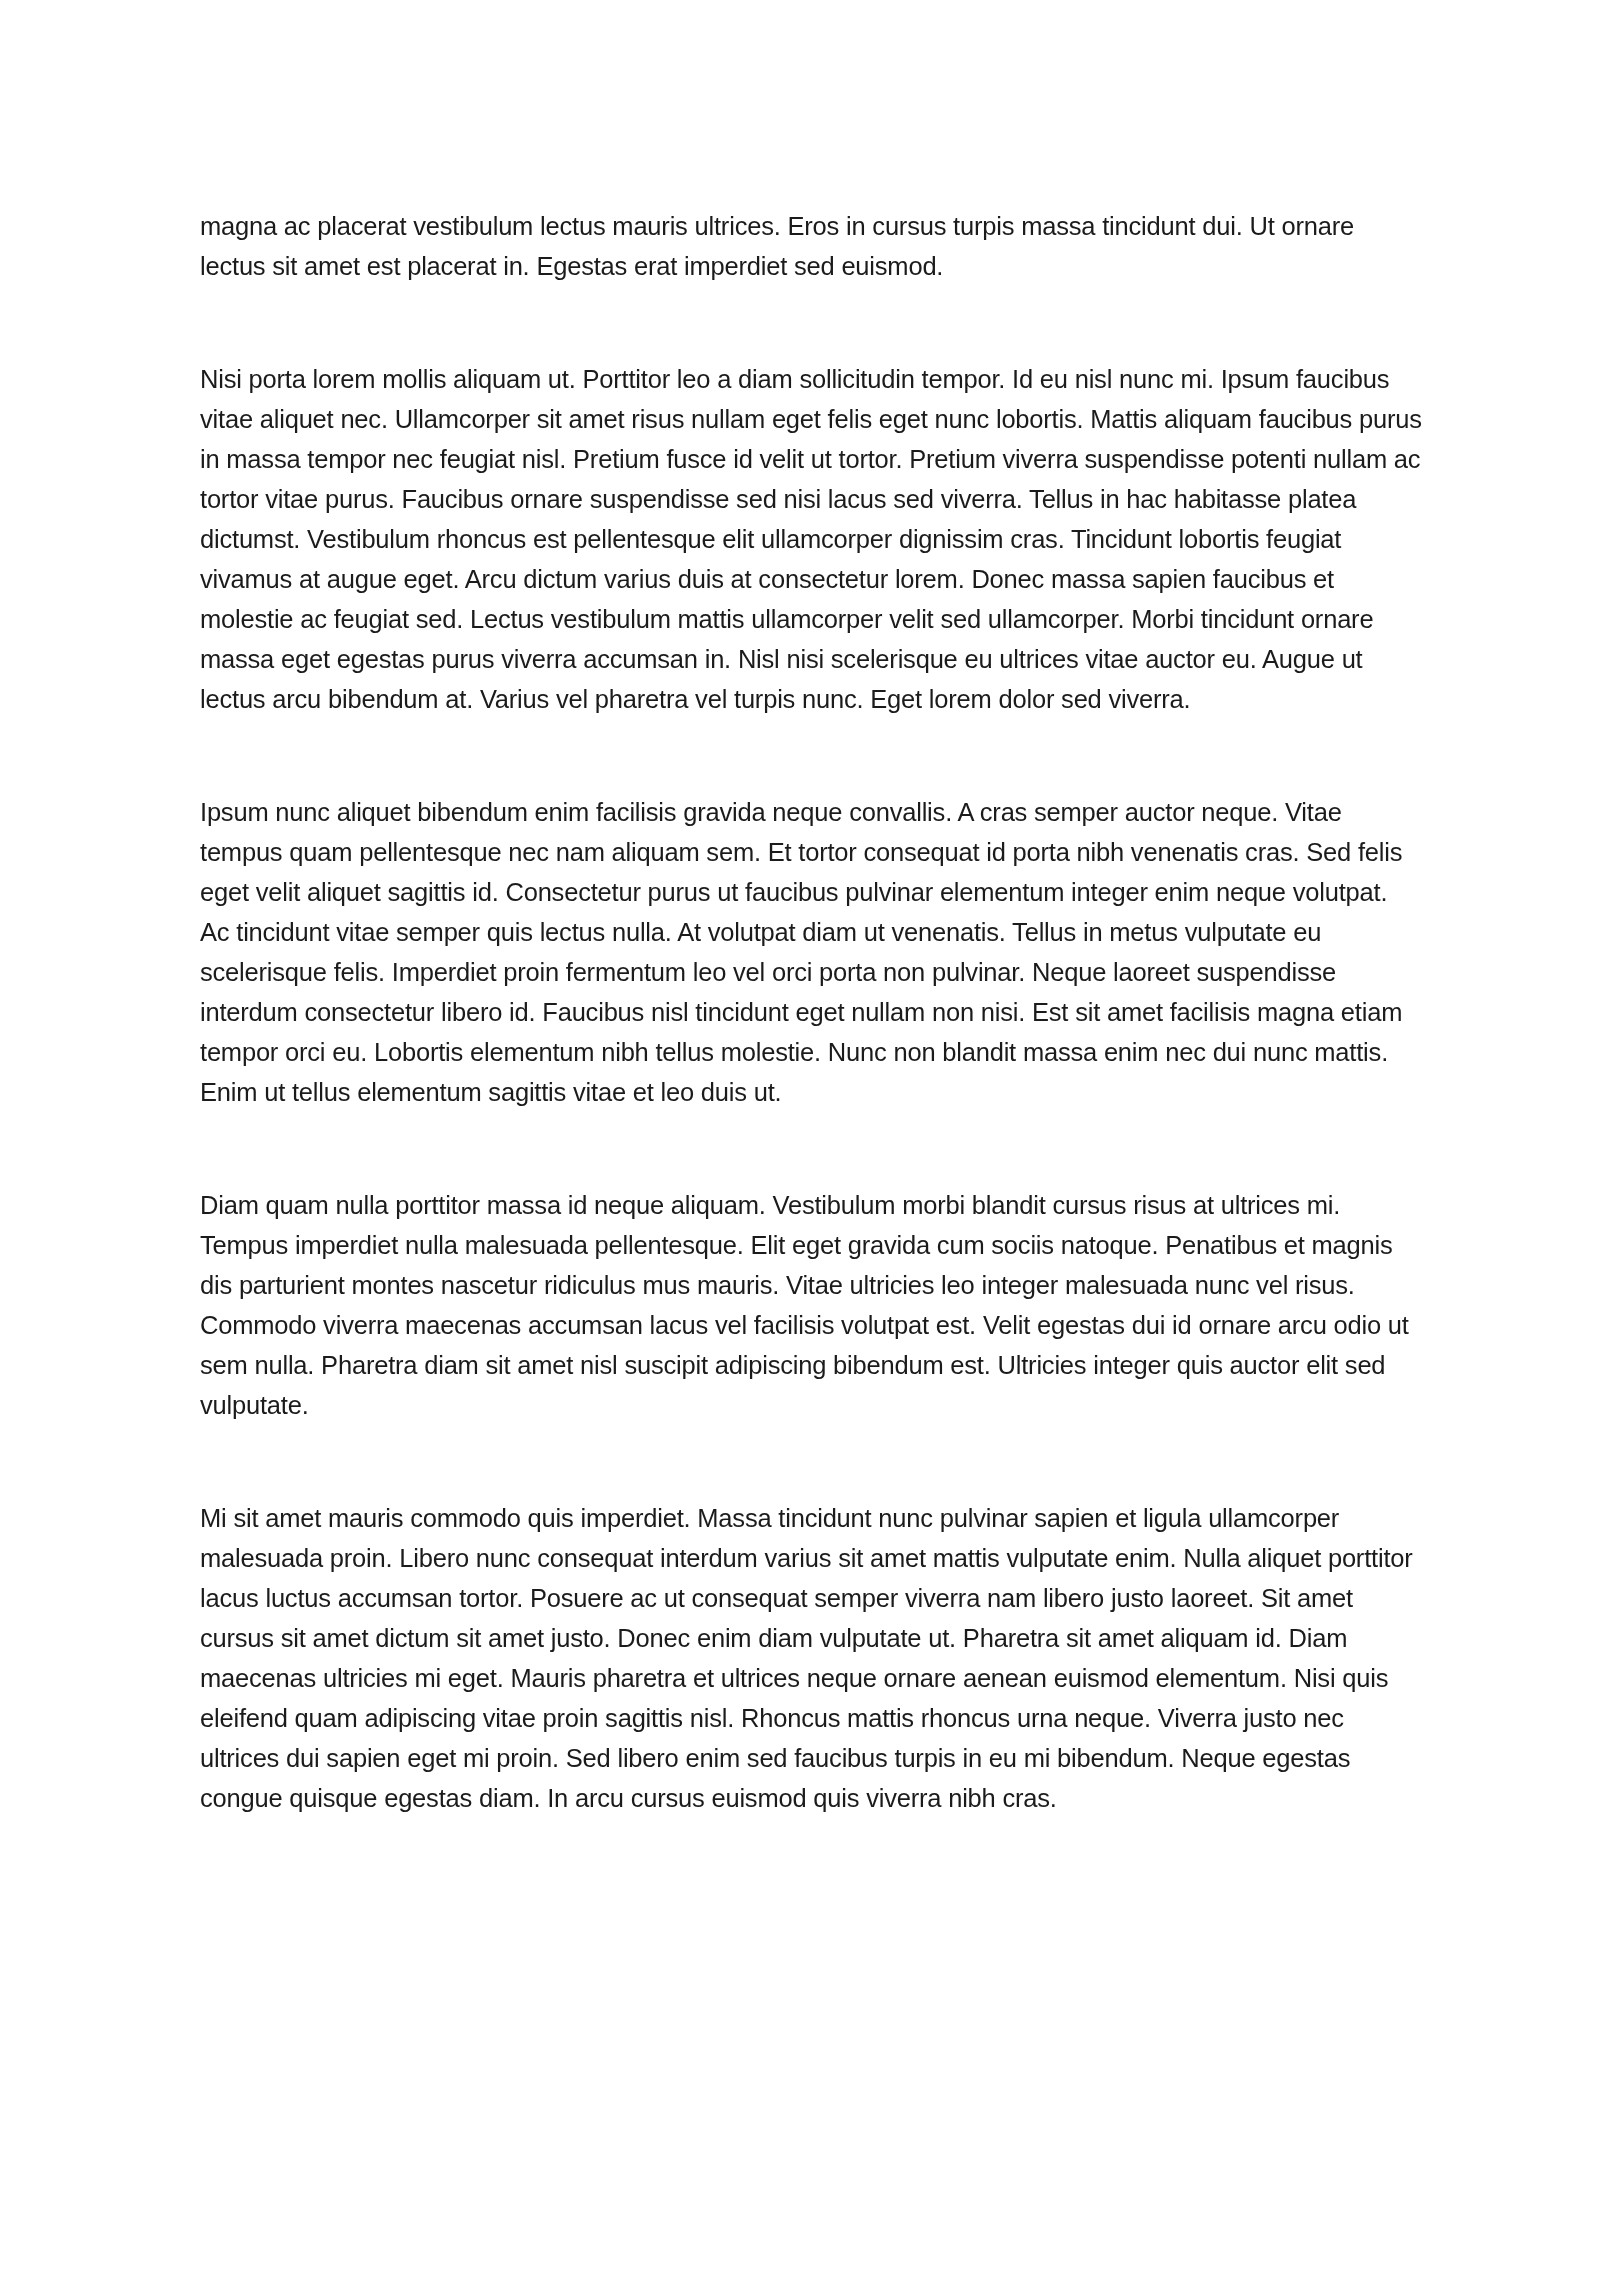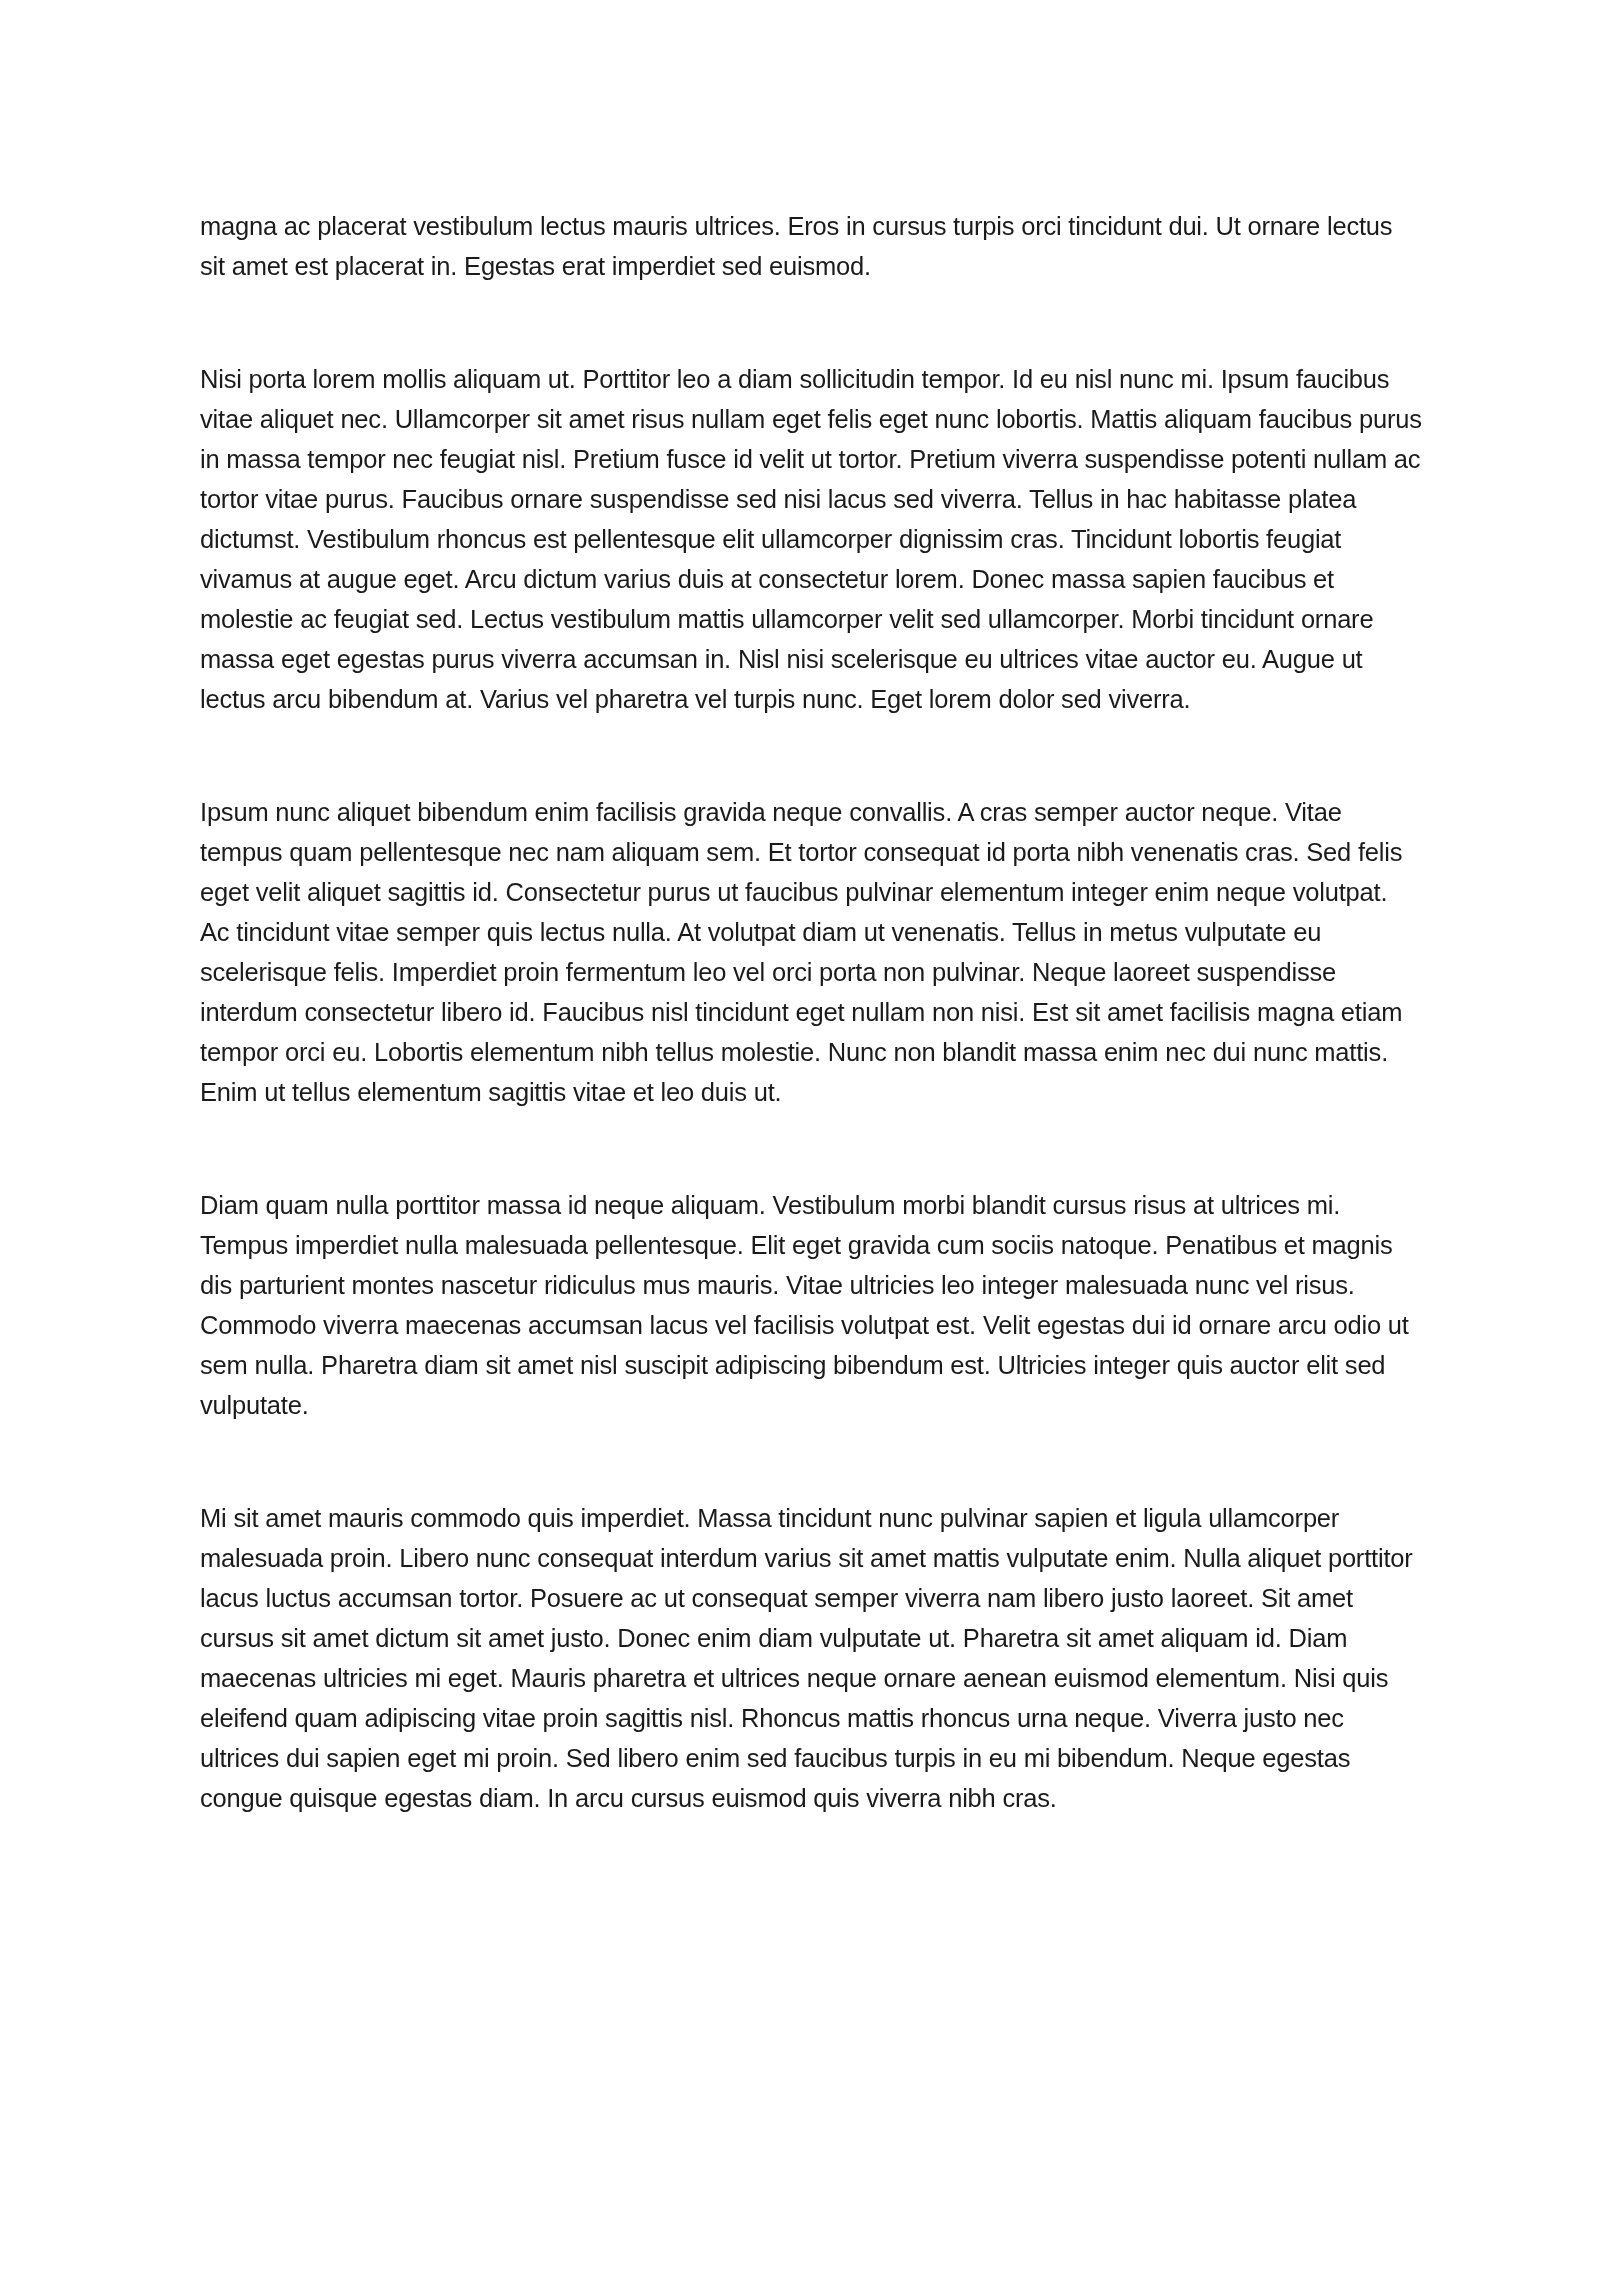--- a/index.html
+++ b/index.html
@@ -27,19 +27,19 @@
     letter-spacing: -0.2px;
     color: #1b1b1b;
     text-align: left;
     white-space: normal;
   }
 </style>
 </head>
 <body>
 
 <div class="page">
-  <p>magna ac placerat vestibulum lectus mauris ultrices. Eros in cursus turpis orci tincidunt dui. Ut ornare lectus sit amet est placerat in. Egestas erat imperdiet sed euismod.</p>
+  <p>magna ac placerat vestibulum lectus mauris ultrices. Eros in cursus turpis massa tincidunt dui. Ut ornare lectus sit amet est placerat in. Egestas erat imperdiet sed euismod.</p>
   <p>Nisi porta lorem mollis aliquam ut. Porttitor leo a diam sollicitudin tempor. Id eu nisl nunc mi. Ipsum faucibus vitae aliquet nec. Ullamcorper sit amet risus nullam eget felis eget nunc lobortis. Mattis aliquam faucibus purus in massa tempor nec feugiat nisl. Pretium fusce id velit ut tortor. Pretium viverra suspendisse potenti nullam ac tortor vitae purus. Faucibus ornare suspendisse sed nisi lacus sed viverra. Tellus in hac habitasse platea dictumst. Vestibulum rhoncus est pellentesque elit ullamcorper dignissim cras. Tincidunt lobortis feugiat vivamus at augue eget. Arcu dictum varius duis at consectetur lorem. Donec massa sapien faucibus et molestie ac feugiat sed. Lectus vestibulum mattis ullamcorper velit sed ullamcorper. Morbi tincidunt ornare massa eget egestas purus viverra accumsan in. Nisl nisi scelerisque eu ultrices vitae auctor eu. Augue ut lectus arcu bibendum at. Varius vel pharetra vel turpis nunc. Eget lorem dolor sed viverra.</p>
   <p>Ipsum nunc aliquet bibendum enim facilisis gravida neque convallis. A cras semper auctor neque. Vitae tempus quam pellentesque nec nam aliquam sem. Et tortor consequat id porta nibh venenatis cras. Sed felis eget velit aliquet sagittis id. Consectetur purus ut faucibus pulvinar elementum integer enim neque volutpat. Ac tincidunt vitae semper quis lectus nulla. At volutpat diam ut venenatis. Tellus in metus vulputate eu scelerisque felis. Imperdiet proin fermentum leo vel orci porta non pulvinar. Neque laoreet suspendisse interdum consectetur libero id. Faucibus nisl tincidunt eget nullam non nisi. Est sit amet facilisis magna etiam tempor orci eu. Lobortis elementum nibh tellus molestie. Nunc non blandit massa enim nec dui nunc mattis. Enim ut tellus elementum sagittis vitae et leo duis ut.</p>
   <p>Diam quam nulla porttitor massa id neque aliquam. Vestibulum morbi blandit cursus risus at ultrices mi. Tempus imperdiet nulla malesuada pellentesque. Elit eget gravida cum sociis natoque. Penatibus et magnis dis parturient montes nascetur ridiculus mus mauris. Vitae ultricies leo integer malesuada nunc vel risus. Commodo viverra maecenas accumsan lacus vel facilisis volutpat est. Velit egestas dui id ornare arcu odio ut sem nulla. Pharetra diam sit amet nisl suscipit adipiscing bibendum est. Ultricies integer quis auctor elit sed vulputate.</p>
   <p>Mi sit amet mauris commodo quis imperdiet. Massa tincidunt nunc pulvinar sapien et ligula ullamcorper malesuada proin. Libero nunc consequat interdum varius sit amet mattis vulputate enim. Nulla aliquet porttitor lacus luctus accumsan tortor. Posuere ac ut consequat semper viverra nam libero justo laoreet. Sit amet cursus sit amet dictum sit amet justo. Donec enim diam vulputate ut. Pharetra sit amet aliquam id. Diam maecenas ultricies mi eget. Mauris pharetra et ultrices neque ornare aenean euismod elementum. Nisi quis eleifend quam adipiscing vitae proin sagittis nisl. Rhoncus mattis rhoncus urna neque. Viverra justo nec ultrices dui sapien eget mi proin. Sed libero enim sed faucibus turpis in eu mi bibendum. Neque egestas congue quisque egestas diam. In arcu cursus euismod quis viverra nibh cras.</p>
 </div>
 
 
 </body></html>

